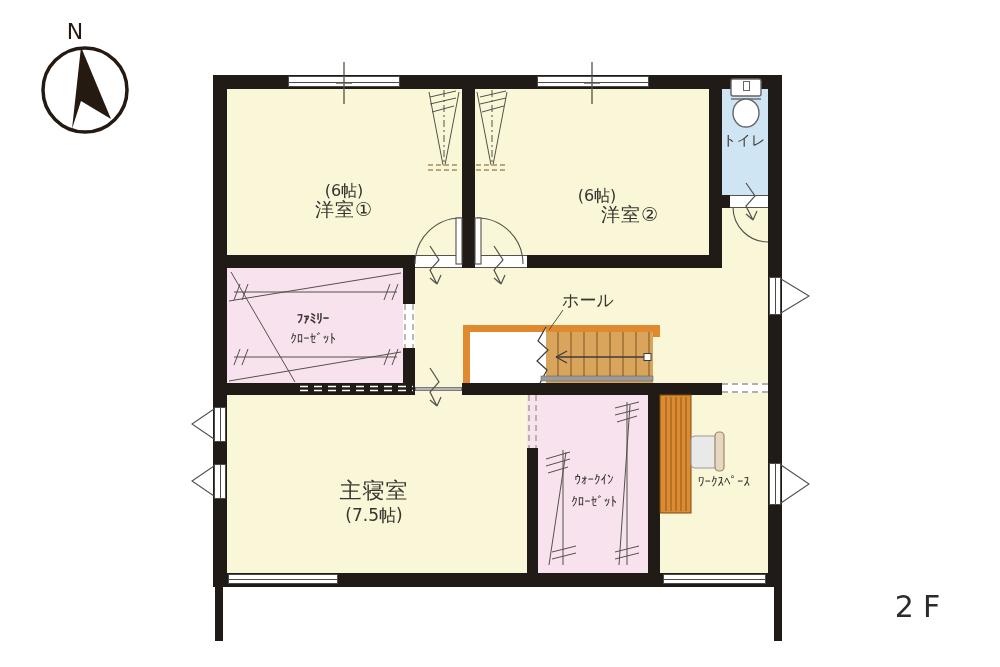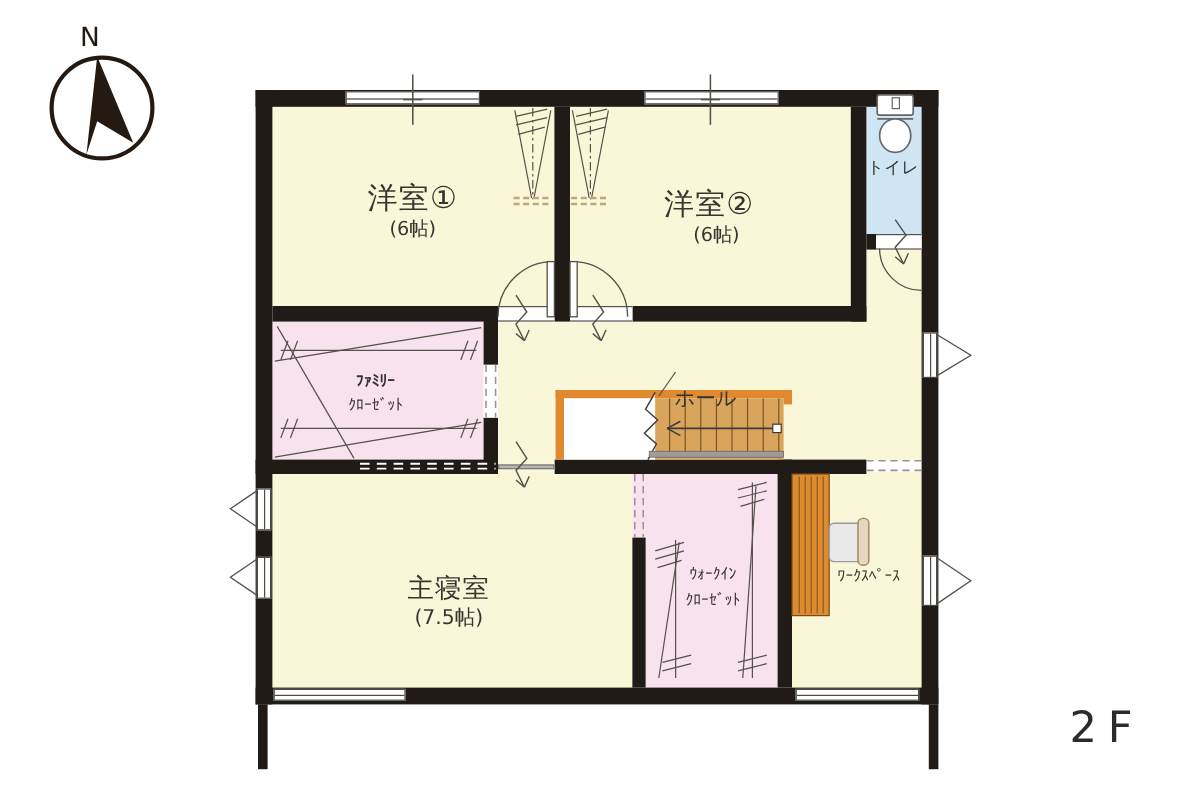--- a/index.html
+++ b/index.html
@@ -11,24 +11,24 @@
   .wall{position:absolute;background:#201b16;}
   .room{position:absolute;}
   .fill-cream{background:#faf7d8;}
   .fill-pink{background:#f8e2ee;}
   .fill-blue{background:#cfe5f4;}
   .win{position:absolute;background:#ffffff;border:1px solid #4a4a46;box-sizing:border-box;}
   .win-h::after{content:"";position:absolute;left:0;right:0;top:50%;height:1px;background:#4a4a46;}
   .win-v::after{content:"";position:absolute;top:0;bottom:0;left:50%;width:1px;background:#4a4a46;}
   .opening{position:absolute;background:#ffffff;border-top:1px solid #55514b;border-bottom:1px solid #55514b;box-sizing:border-box;}
   .lbl{position:absolute;transform:translate(-50%,-50%);white-space:nowrap;text-align:center;line-height:1.15;}
-  .lbl-main{font-size:25px;letter-spacing:1px;}
+  .lbl-main{font-size:19px;letter-spacing:1px;margin-top:44px;}
   .lbl-sub{font-size:16px;text-align:right;}
   .lbl-small{font-size:13px;}
-  .lbl-floor{font-size:36px;letter-spacing:9px;color:#2e2a27;text-align:right;}
+  .lbl-floor{font-size:30px;letter-spacing:9px;color:#2e2a27;text-align:right;}
   .lbl-n{font-size:22px;color:#241a12;}
   svg{position:absolute;left:0;top:0;}
 </style>
 </head>
 <body>
 
 <div id="canvas">
 
   <div class="room fill-cream" style="left:227px;top:89px;width:235px;height:166px;"></div>
   <div class="room fill-cream" style="left:475px;top:89px;width:234px;height:166px;"></div>
@@ -238,29 +238,29 @@
     </g>
 
     <line x1="563" y1="310" x2="549" y2="330" stroke="#55514b" stroke-width="1"></line>
   </svg>
 
   <div class="lbl lbl-n" style="left:75px;top:32px;">N</div>
 
   <div class="lbl lbl-main" style="left:344px;top:166px;">洋室①</div>
   <div class="lbl lbl-sub" style="left:344px;top:191px;">(6帖)</div>
 
-  <div class="lbl lbl-main" style="left:591px;top:171px;">洋室②</div>
+  <div class="lbl lbl-main" style="left:630px;top:171px;">洋室②</div>
   <div class="lbl lbl-sub" style="left:597px;top:196px;">(6帖)</div>
 
   <div class="lbl" style="left:744px;top:140px;font-size:14px;">トイレ</div>
 
   <div class="lbl lbl-small" style="left:313px;top:319px;font-weight:bold;">ﾌｧﾐﾘｰ</div>
   <div class="lbl lbl-small" style="left:313px;top:339px;">ｸﾛｰｾﾞｯﾄ</div>
 
-  <div class="lbl" style="left:588px;top:301px;font-size:17px;margin-top:32px;">ホール</div>
+  <div class="lbl" style="left:588px;top:301px;font-size:17px;">ホール</div>
 
   <div class="lbl" style="left:374px;top:491px;font-size:22px;letter-spacing:1px;">主寝室</div>
   <div class="lbl" style="left:374px;top:516px;font-size:17px;">(7.5帖)</div>
 
   <div class="lbl lbl-small" style="left:594px;top:480px;text-align:center;">ｳｫｰｸｲﾝ</div>
   <div class="lbl lbl-small" style="left:594px;top:502px;">ｸﾛｰｾﾞｯﾄ</div>
 
   <div class="lbl lbl-small" style="left:724px;top:482px;">ﾜｰｸｽﾍﾟｰｽ</div>
 
   <div class="lbl lbl-floor" style="left:922px;top:607px;">2F</div>

